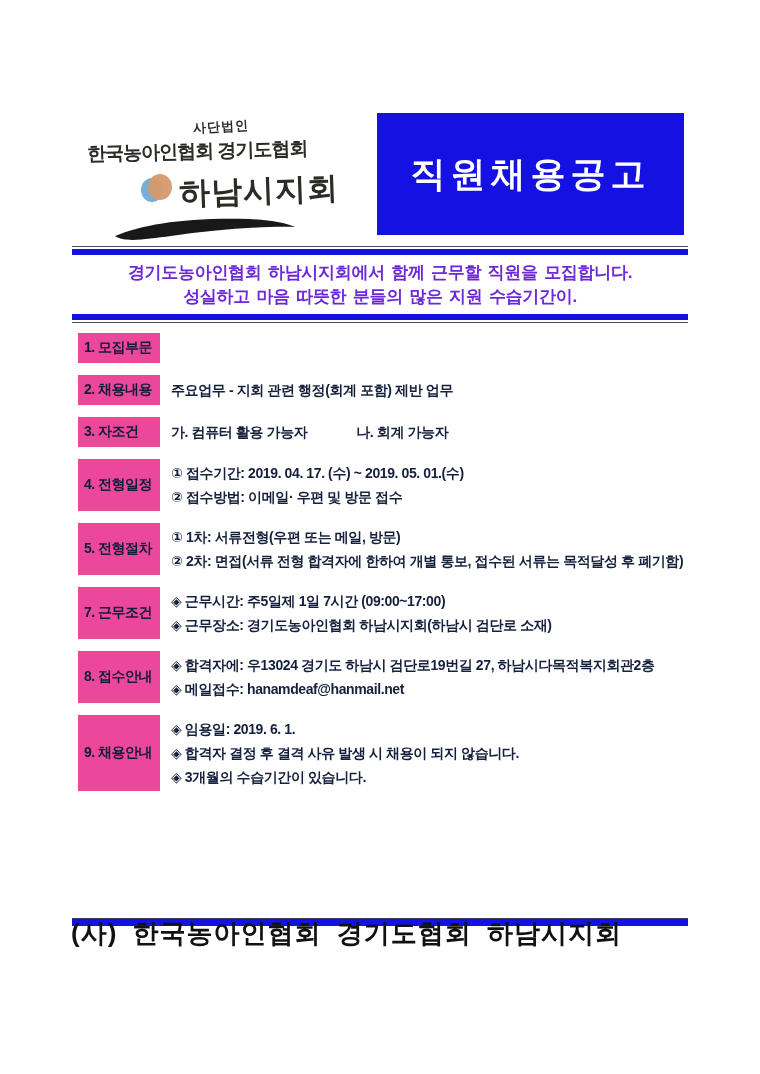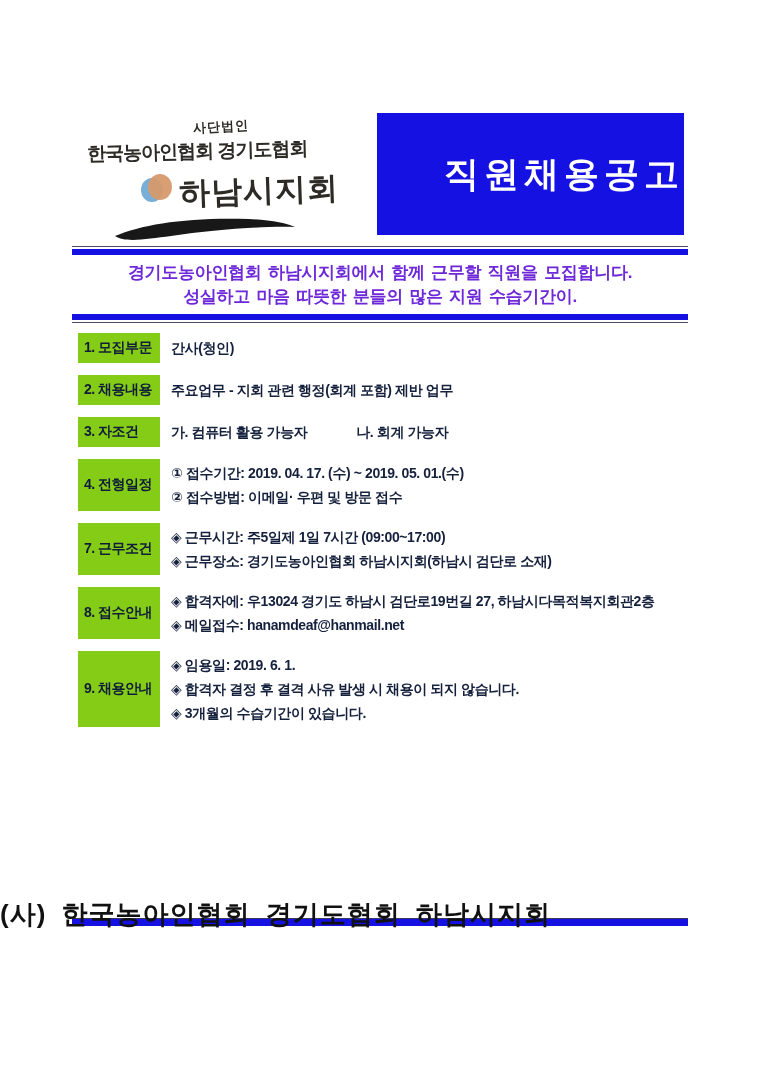--- a/index.html
+++ b/index.html
@@ -36,56 +36,56 @@
     position: absolute; left: 38px; top: 2px;
     font-size: 31px; font-weight: 800; letter-spacing: 1px; transform: rotate(-2deg);
     white-space: nowrap;
   }
   .swoosh { position: absolute; left: 24px; top: 96px; }
 
   
   .title-box {
     position: absolute; left: 377px; top: 113px; width: 307px; height: 122px;
     background: #1511e2;
-    display: flex; align-items: center; justify-content: flex-end;
+    display: flex; align-items: center; justify-content: center;
   }
   .title-box span {
     color: #ffffff; font-size: 35px; font-weight: 700; letter-spacing: 5px; white-space: nowrap;
   }
 
   
   .intro { position: absolute; left: 72px; top: 246px; width: 616px; }
   .bar { height: 9px; background: #1511e2; }
   .bar-top { border-top: 1px solid #4b4b68; padding-top: 2px; background-clip: content-box; }
   .bar-middle { border-bottom: 1px solid #4b4b68; padding-bottom: 2px; background-clip: content-box; }
   .intro-text { padding: 6px 0 5px 0; text-align: center; }
   .intro-text div {
     font-size: 17px; font-weight: 700; line-height: 24px; color: #6d28d9;
     letter-spacing: -0.3px; word-spacing: 2px;
   }
 
   
   .rows { position: absolute; left: 78px; top: 333px; width: 612px; }
   .row { display: flex; align-items: stretch; margin-bottom: 12px; }
   .row-label {
-    flex: 0 0 82px; min-height: 30px; background: #84cc16;
+    flex: 0 0 82px; min-height: 30px; background: #ec4899;
     display: flex; align-items: center; padding-left: 6px;
     font-size: 14px; font-weight: 800; color: #101c3a; letter-spacing: -0.5px;
     white-space: nowrap;
   }
   .row-content { margin-left: 11px; padding: 2px 0; flex: 1; display: flex; flex-direction: column; justify-content: center; }
   .row-line {
     font-size: 14px; font-weight: 700; line-height: 24px; color: #15203c;
     letter-spacing: -0.4px; white-space: pre-wrap;
   }
 
   
   .bar-footer { position: absolute; left: 72px; top: 918px; width: 616px; height: 8px; background: #1511e2; border-top: 1px solid #3a3a5a; }
   .footer {
-    position: absolute; left: 0; top: 897px; width: 622px; text-align: left;
+    position: absolute; left: 0; top: 916px; width: 622px; text-align: right;
     font-size: 26px; font-weight: 800; color: #111111; letter-spacing: 1px; word-spacing: 7px;
     white-space: nowrap;
   }
 </style>
 </head>
 <body>
 
 <div class="page">
 
   <div class="logo">
@@ -110,23 +110,20 @@
     <div class="intro-text">
       <div>경기도농아인협회 하남시지회에서 함께 근무할 직원을 모집합니다.</div>
       <div>성실하고 마음 따뜻한 분들의 많은 지원 수습기간이.</div>
     </div>
     <div class="bar bar-middle"></div>
   </div>
 
   <div class="rows" id="rows">
   <div class="row">
     <div class="row-label">1. 모집부문</div>
-    <div class="row-content">
-          <div class="row-line">간사(청인)</div>
-        </div>
   </div>
 
   <div class="row">
     <div class="row-label">2. 채용내용</div>
     <div class="row-content">
           <div class="row-line">주요업무 - 지회 관련 행정(회계 포함) 제반 업무</div>
         </div>
   </div>
 
   <div class="row">
@@ -137,20 +134,27 @@
   </div>
 
   <div class="row">
     <div class="row-label">4. 전형일정</div>
     <div class="row-content">
           <div class="row-line">① 접수기간: 2019. 04. 17. (수) ~ 2019. 05. 01.(수)</div>
           <div class="row-line">② 접수방법: 이메일· 우편 및 방문 접수</div>
         </div>
   </div>
 
+  <div class="row">
+    <div class="row-label">5. 전형절차</div>
+    <div class="row-content">
+          <div class="row-line">① 1차: 서류전형(우편 또는 메일, 방문)</div>
+          <div class="row-line">② 2차: 면접(서류 전형 합격자에 한하여 개별 통보, 접수된 서류는 목적달성 후 폐기함)</div>
+        </div>
+  </div>
 
 
   <div class="row">
     <div class="row-label">7. 근무조건</div>
     <div class="row-content">
           <div class="row-line">◈ 근무시간: 주5일제 1일 7시간 (09:00~17:00)</div>
           <div class="row-line">◈ 근무장소: 경기도농아인협회 하남시지회(하남시 검단로 소재)</div>
         </div>
   </div>
 

